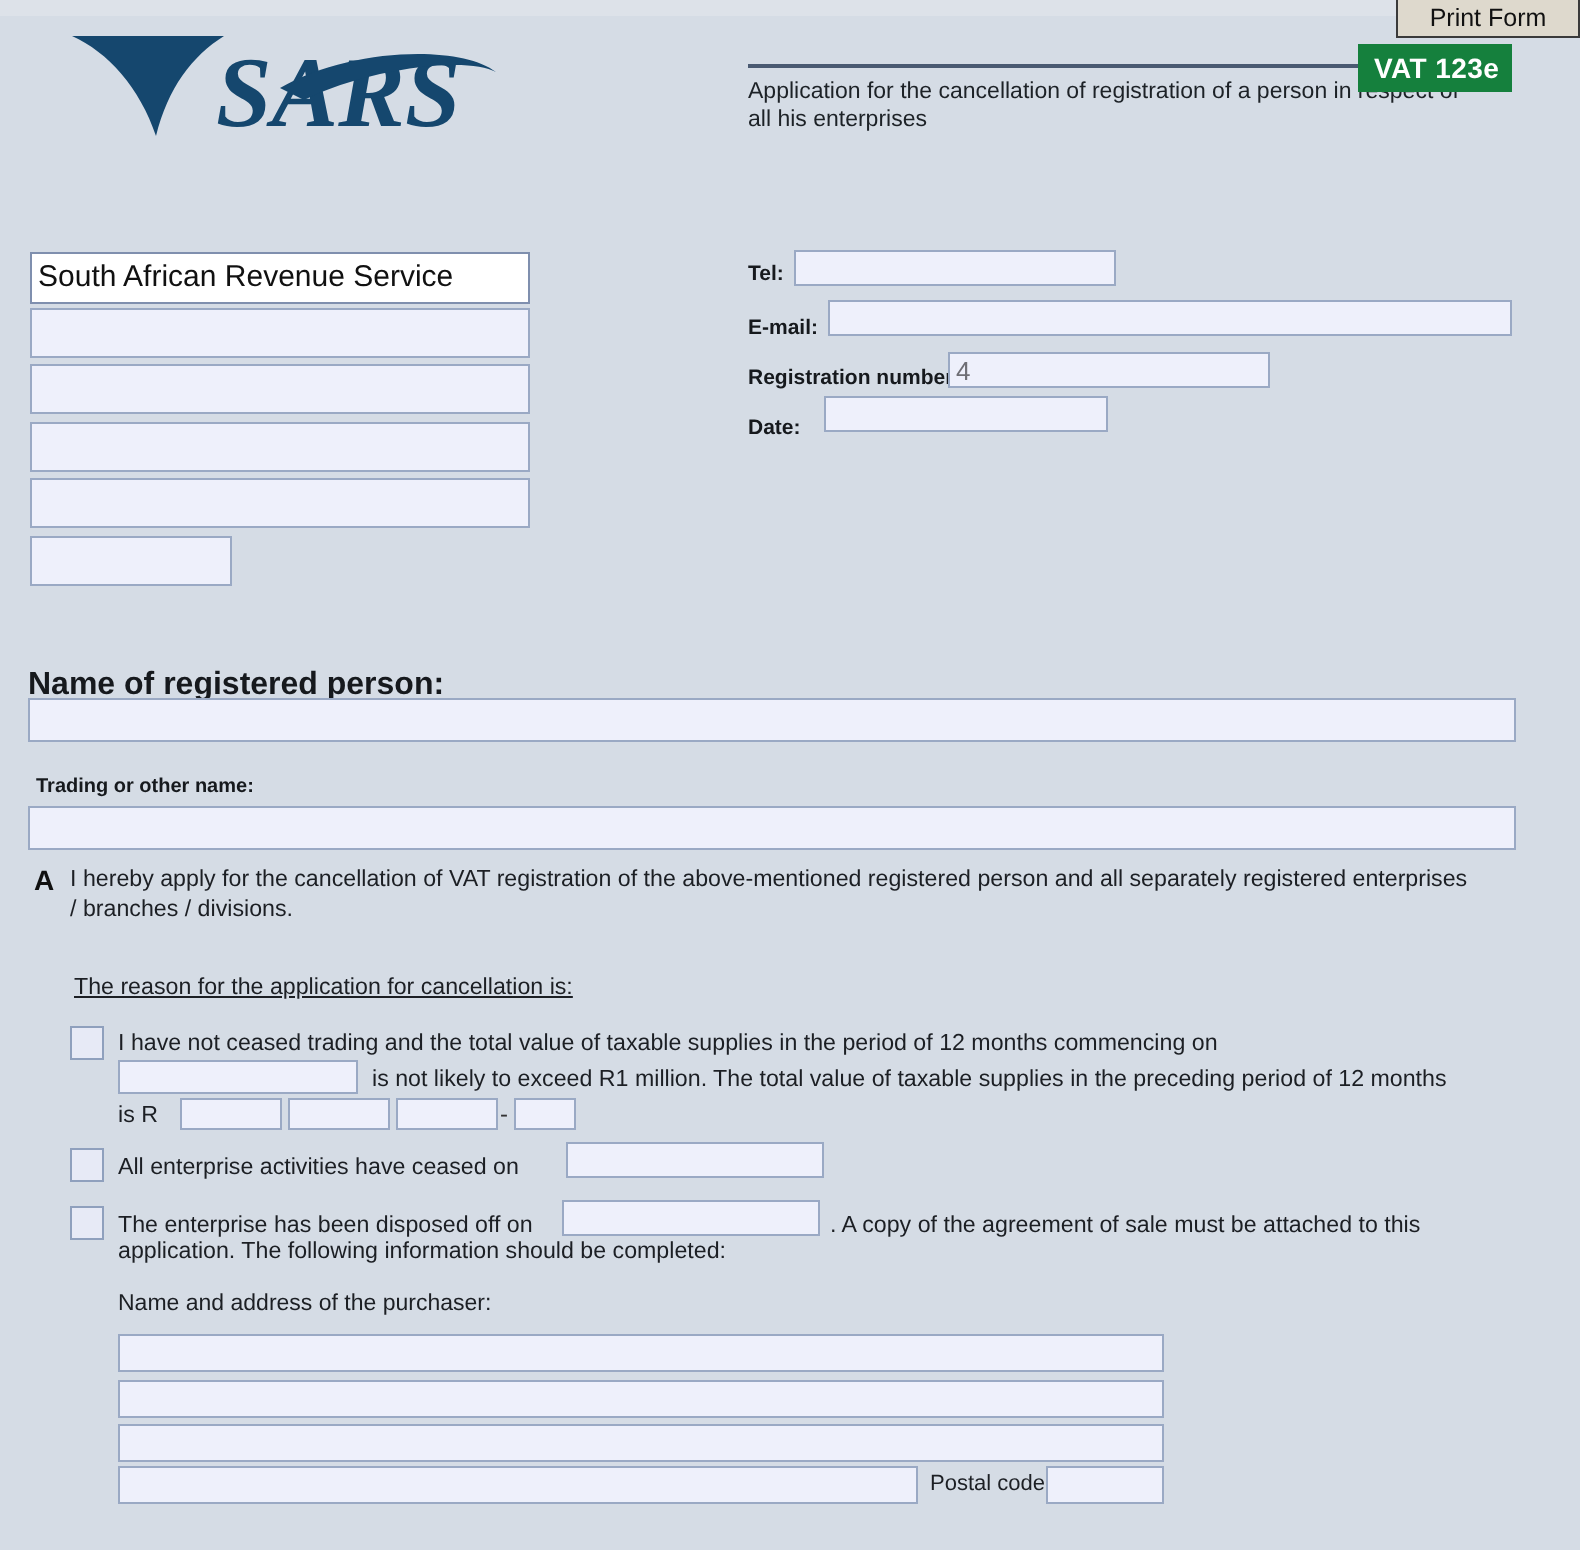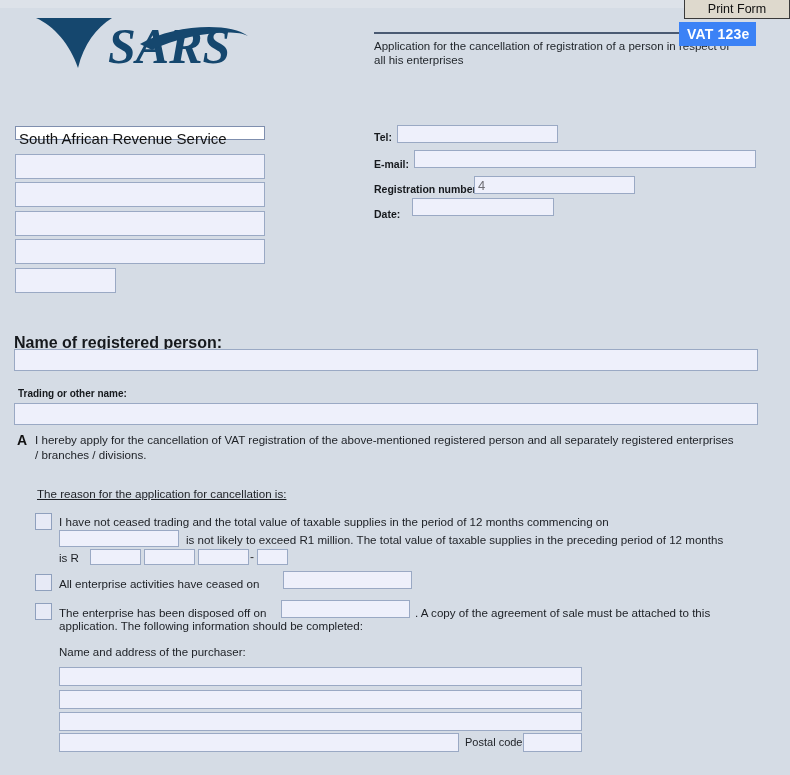--- a/index.html
+++ b/index.html
@@ -48,35 +48,35 @@
   .hdr-title {
     font-size: 11.5px;
     font-weight: normal;
     line-height: 14px;
     color: #1d2227;
     width: 360px;
   }
   .print-form {
     position: absolute;
     right: 0px; top: 0px;
-    width: 106px; height: 19px;
+    width: 92px; height: 19px;
     background: #ded9cd;
     border: 1px solid #3a3a3a;
     border-top: none;
     font-size: 12.5px;
     color: #111;
     text-align: center;
     line-height: 19px;
     box-sizing: border-box;
   }
   .vat-badge {
     position: absolute;
     left: 679px; top: 22px;
     width: 77px; height: 24px;
-    background: #3b82f6;
+    background: #15803d;
     color: #ffffff;
     font-size: 14px;
     font-weight: bold;
     line-height: 24px;
     padding-left: 8px;
     box-sizing: border-box;
     letter-spacing: 0.2px;
   }
 
   
@@ -174,21 +174,21 @@
 </div>
 
 <div class="header-right">
   <div class="hdr-rule"></div>
   <div class="hdr-title">Application for the cancellation of registration of a person in respect of all his enterprises</div>
 </div>
 
 <div class="print-form">Print Form</div>
 <div class="vat-badge">VAT 123e</div>
 
-<div class="fld white" style="left:15px; top:126px; width:250px; height:14px; line-height:24px;">South African Revenue Service</div>
+<div class="fld white" style="left:15px; top:126px; width:250px; height:26px; line-height:24px;">South African Revenue Service</div>
 <div class="fld" style="left:15px; top:154px; width:250px; height:25px;"></div>
 <div class="fld" style="left:15px; top:182px; width:250px; height:25px;"></div>
 <div class="fld" style="left:15px; top:211px; width:250px; height:25px;"></div>
 <div class="fld" style="left:15px; top:239px; width:250px; height:25px;"></div>
 <div class="fld" style="left:15px; top:268px; width:101px; height:25px;"></div>
 
 <div class="lbl" style="left:374px; top:131px;text-align:right;">Tel:</div>
 <div class="fld" style="left:397px; top:125px; width:161px; height:18px;"></div>
 
 <div class="lbl" style="left:374px; top:158px;">E-mail:</div>

